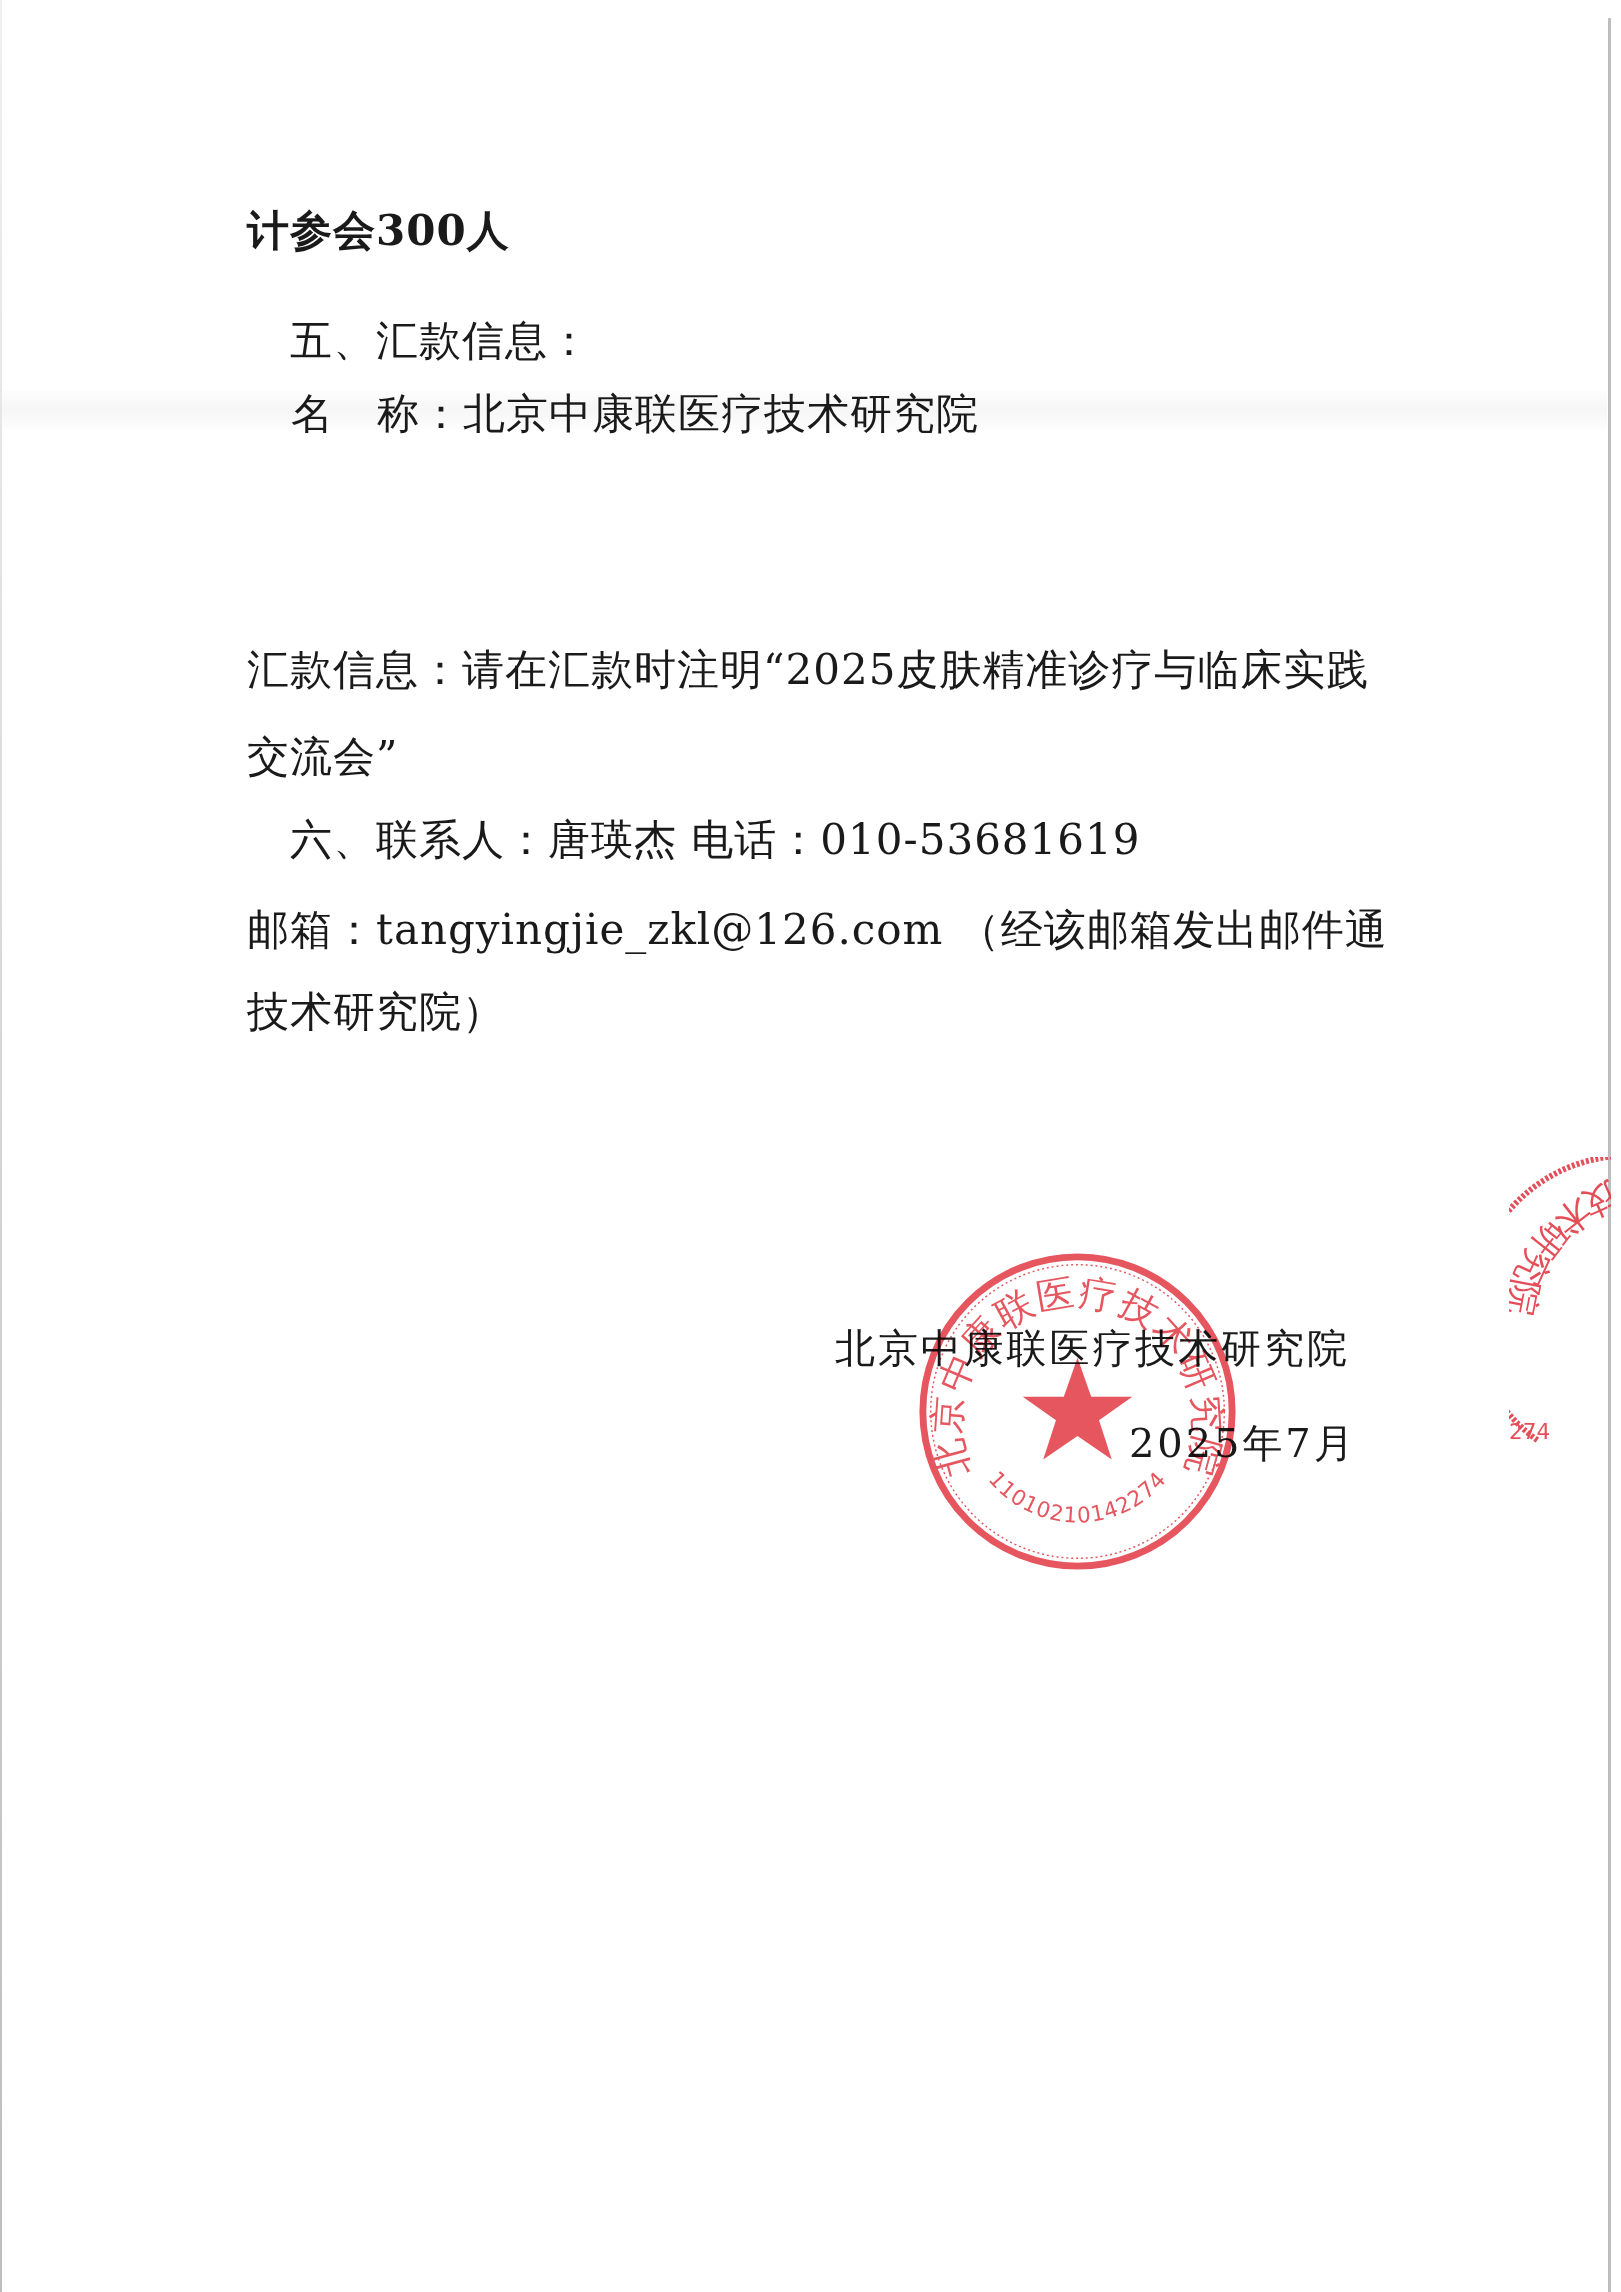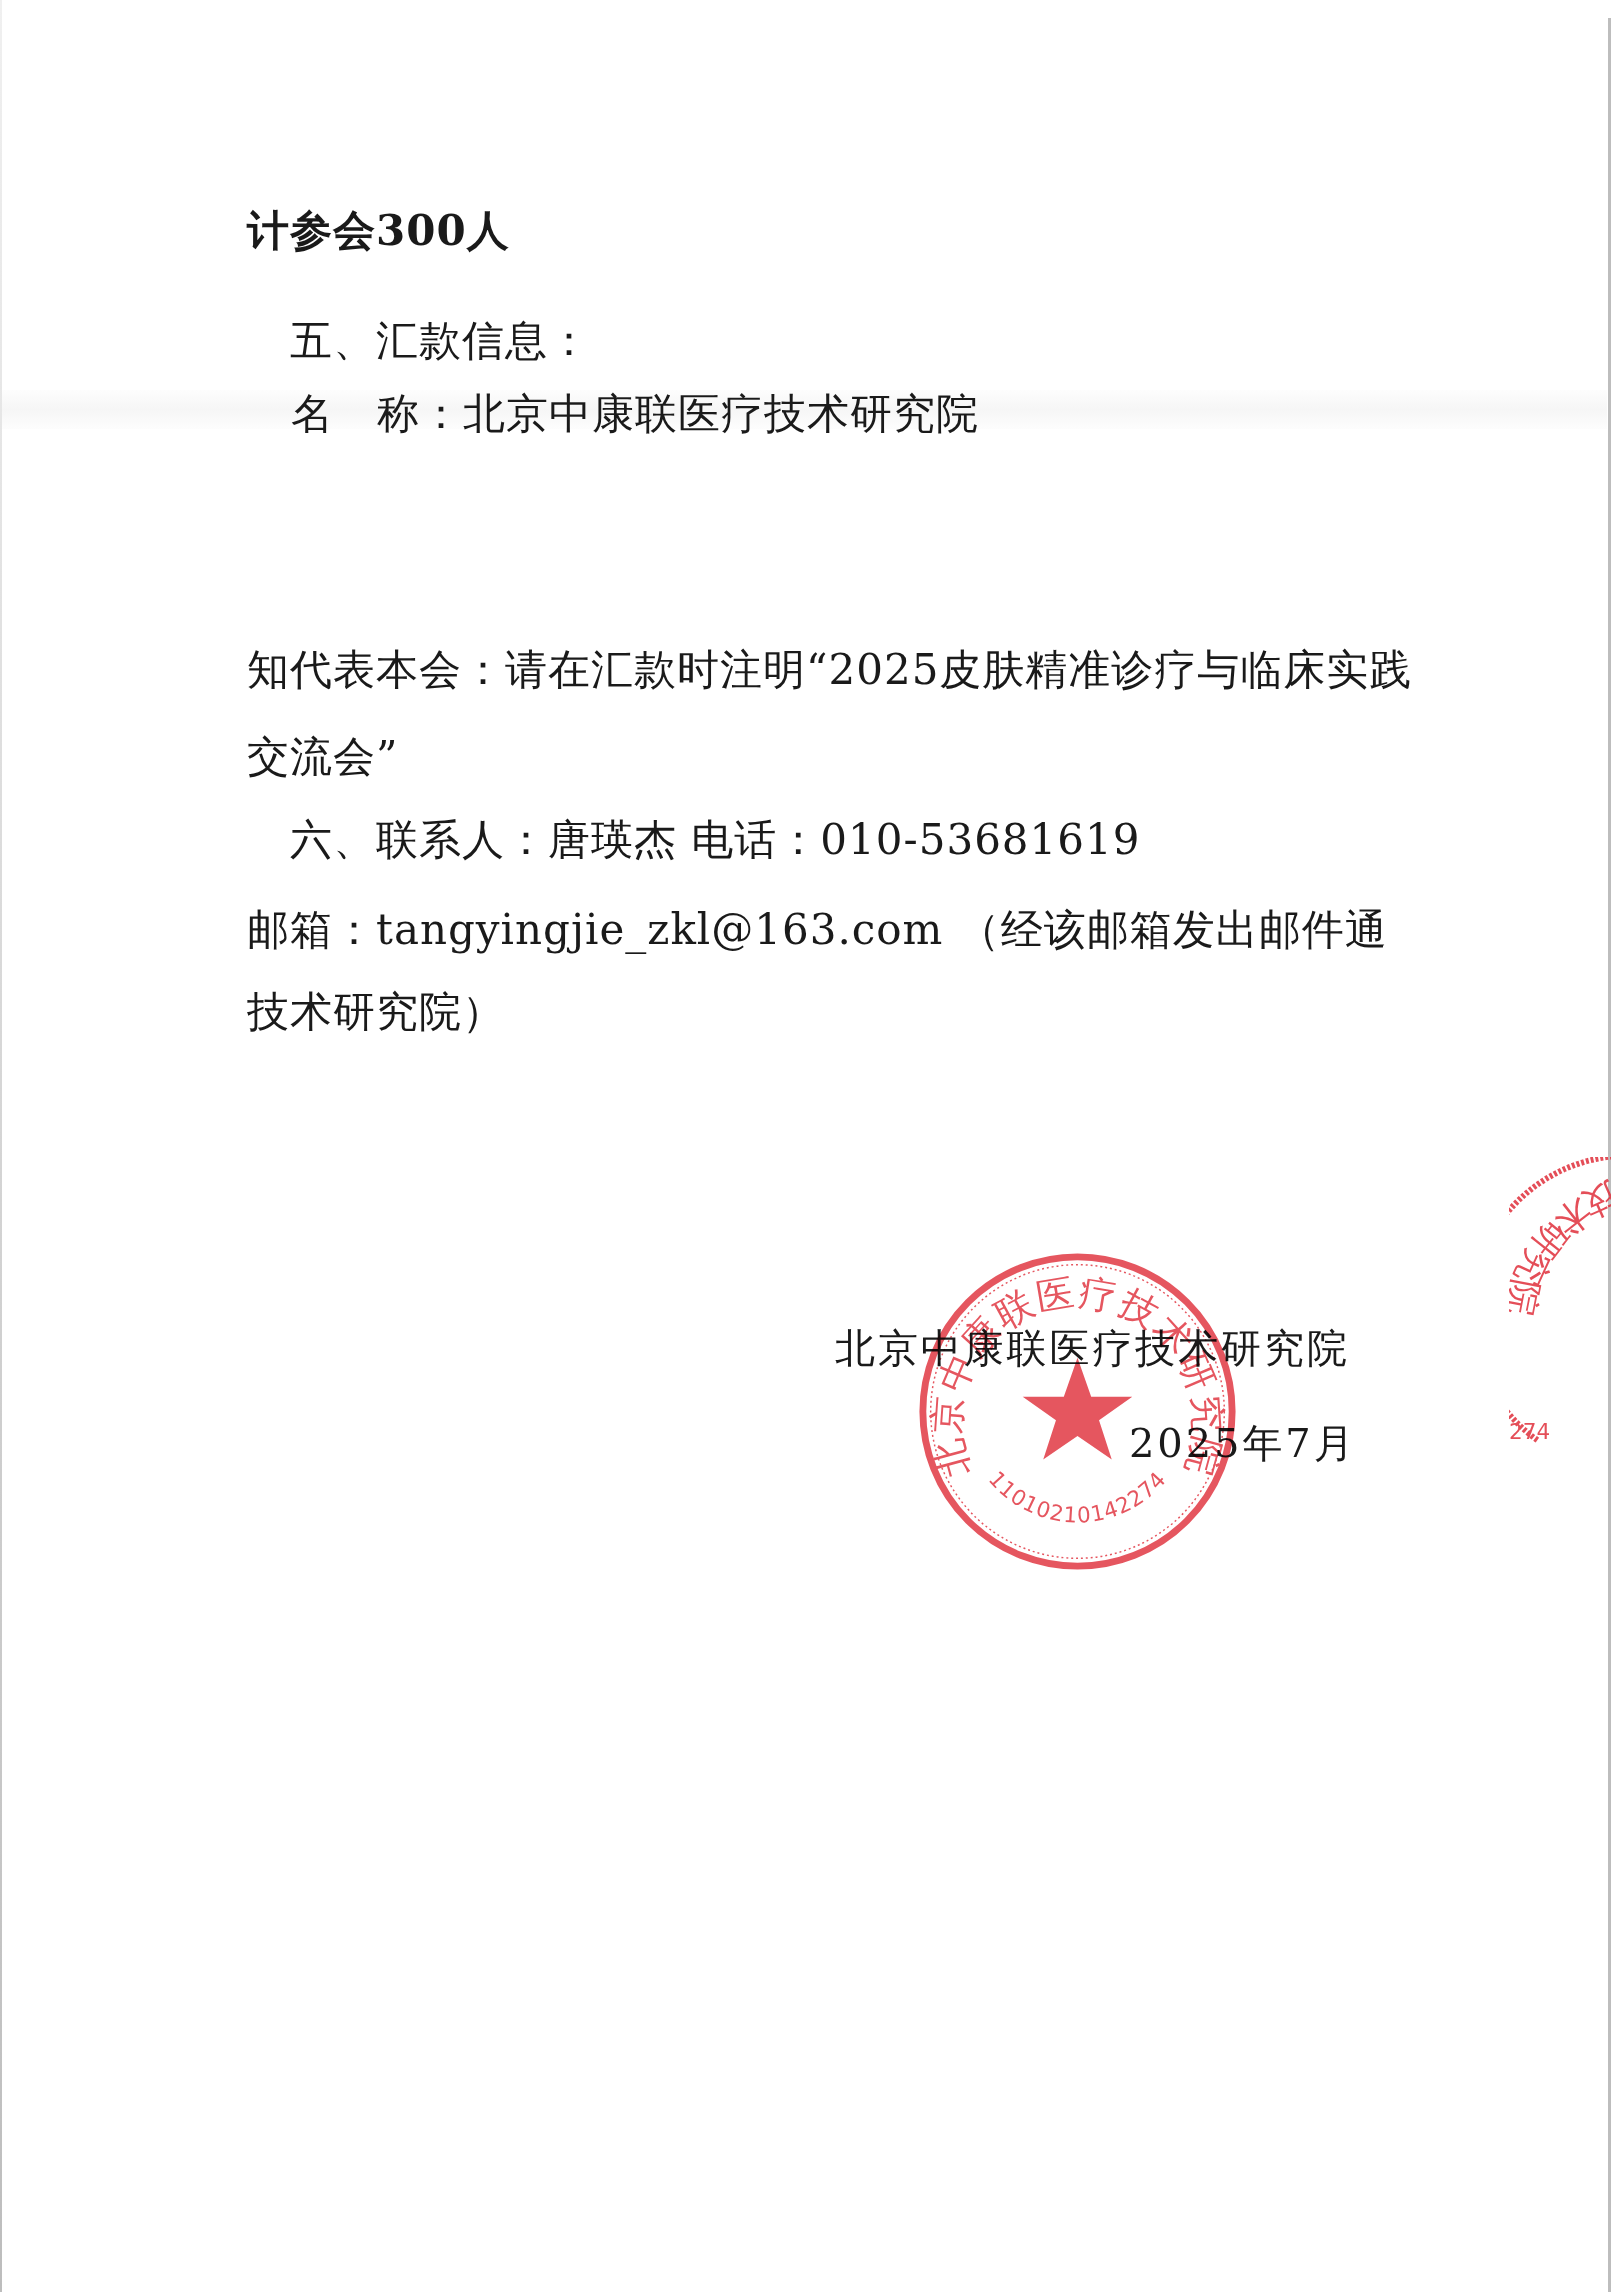--- a/index.html
+++ b/index.html
@@ -48,24 +48,24 @@
 
 <div class="scan-band"></div>
 <div class="edge-left"></div>
 <div class="edge-right-shade"></div>
 <div class="edge-right"></div>
 
 <div>
   <div class="line" style="top:206px;font-weight:bold;">计参会300人</div>
   <div class="line indent" style="top:316px;">五、汇款信息：</div>
   <div class="line" style="top:389px;margin-left:44px;">名　称：北京中康联医疗技术研究院</div>
-  <div class="line" style="top:645px;">知代表本会：请在汇款时注明“2025皮肤精准诊疗与临床实践</div>
+  <div class="line" style="top:645px;">汇款信息：请在汇款时注明“2025皮肤精准诊疗与临床实践</div>
   <div class="line" style="top:732px;">交流会”</div>
   <div class="line indent" style="top:815px;">六、联系人：唐瑛杰 电话：010-53681619</div>
-  <div class="line" style="top:905px;">邮箱：tangyingjie_zkl@163.com （经该邮箱发出邮件通</div>
+  <div class="line" style="top:905px;">邮箱：tangyingjie_zkl@126.com （经该邮箱发出邮件通</div>
   <div class="line" style="top:987px;">技术研究院）</div>
 </div>
 
 <div class="sig" style="left:835px; top:1324px;">北京中康联医疗技术研究院</div>
 <div class="sig" style="left:1129px; top:1419px;">2025年7月</div>
 
 <svg class="seal" viewBox="0 0 330 330">
   <defs>
     <path id="sealTopArc" d="M 60 235 A 120 120 0 1 1 270 235"></path>
     <path id="sealBottomArc" d="M 62 218 A 118 118 0 0 0 268 218"></path>

